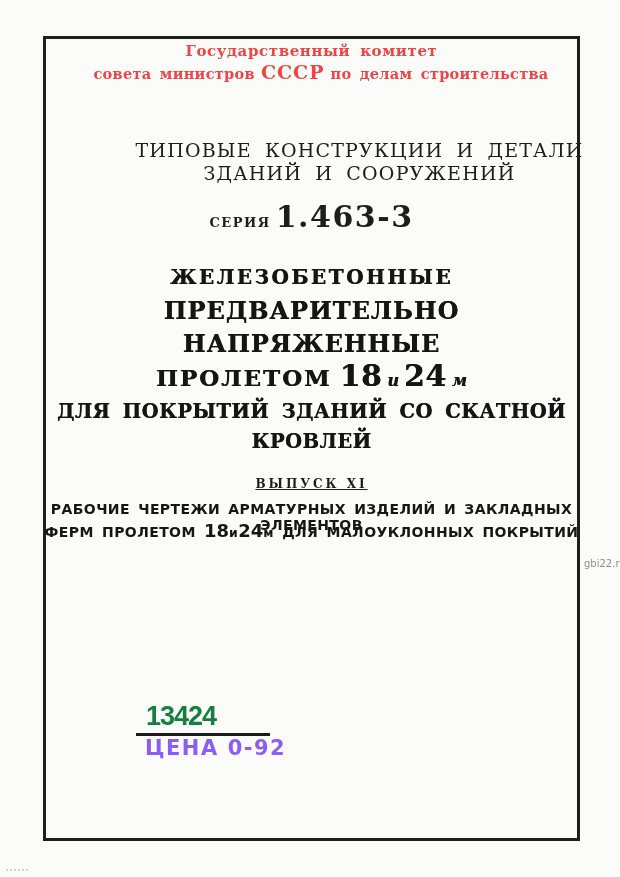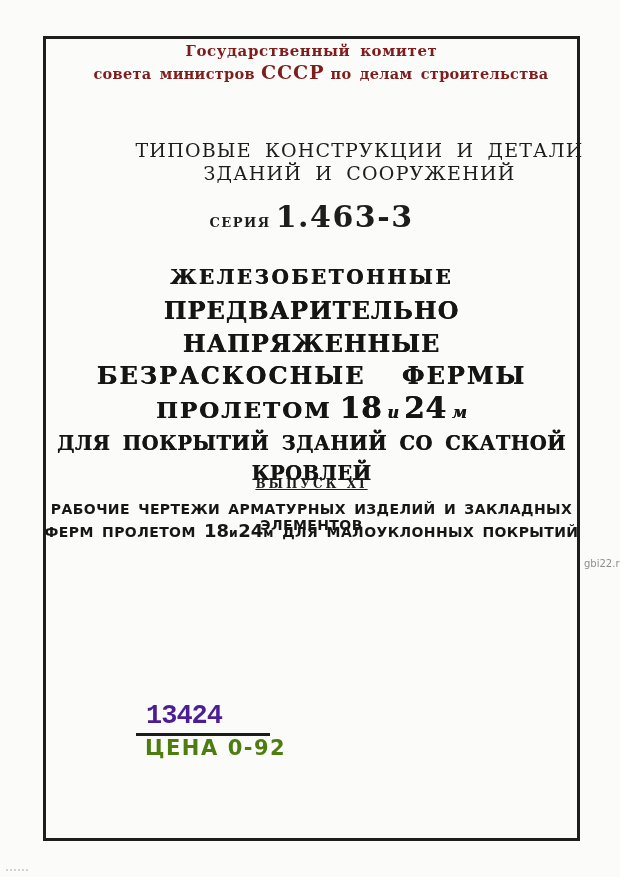--- a/index.html
+++ b/index.html
@@ -20,21 +20,21 @@
     border: 3px solid #1e1e1c;
   }
 
   .center {
     position: absolute;
     left: 43px; width: 537px;
     text-align: center;
   }
 
   
-  .authority { top: 42px; font-weight: bold; color: #7f1d1d; }
+  .authority { top: 42px; font-weight: bold; color: #ef4444; }
   .auth-1 { font-size: 15px; letter-spacing: 0.6px; word-spacing: 4px; }
   .auth-2 { font-size: 14.5px; margin-top: 1px; letter-spacing: 0.3px; word-spacing: 3px; margin-left: 19px; }
   .auth-acr { font-size: 19px; margin: 0 6px; letter-spacing: 1px; }
 
   
   .category { top: 139px; font-weight: normal; margin-left: 48px; }
   .cat-line { font-size: 19px; letter-spacing: 1.2px; word-spacing: 6px; line-height: 23px; }
 
   
   .series { top: 199px; }
@@ -74,38 +74,38 @@
     left: 584px; top: 558px;
     font-family: "DejaVu Sans", "Liberation Sans", sans-serif;
     font-size: 10px;
     color: #8e8e8c;
   }
 
   
   .stamp-code {
     position: absolute;
     left: 146px; top: 701px;
-    font-family: Liberation Mono, monospace;
+    font-family: Liberation Sans, sans-serif;
     font-size: 27px; font-weight: bold;
     letter-spacing: -1px;
-    color: #4c1d95;
+    color: #15803d;
   }
   .stamp-rule {
     position: absolute;
     left: 136px; top: 733px;
     width: 134px; height: 2.5px;
     background: #1c1c1a;
   }
   .stamp-price {
     position: absolute;
     left: 145px; top: 736px;
     font-family: "DejaVu Sans", "Liberation Sans", sans-serif;
     font-size: 21px; font-weight: bold;
     letter-spacing: 1.5px;
-    color: #4d7c0f;
+    color: #8b5cf6;
   }
   .stamp-price .price-value { margin-left: 9px; }
 
   
   .artifact {
     position: absolute;
     left: 6px; top: 869px;
     width: 22px; height: 0;
     border-top: 2px dotted #c8c8c4;
     opacity: 0.8;
@@ -126,21 +126,20 @@
   <div class="center category">
     <div class="cat-line">ТИПОВЫЕ КОНСТРУКЦИИ И ДЕТАЛИ</div>
     <div class="cat-line">ЗДАНИЙ И СООРУЖЕНИЙ</div>
   </div>
 
   <div class="center series"><span class="series-label">СЕРИЯ</span><span class="series-number">1.463-3</span></div>
 
   <div class="center main-title">
     <div class="t1">ЖЕЛЕЗОБЕТОННЫЕ</div>
     <div class="t2">ПРЕДВАРИТЕЛЬНО НАПРЯЖЕННЫЕ</div>
-    <div class="t3">БЕЗРАСКОСНЫЕ ФЕРМЫ</div>
     <div class="t4"><span>ПРОЛЕТОМ</span><span class="t4-num gap-m">18</span><span class="t4-small gap-s">и</span><span class="t4-num gap-s">24</span><span class="t4-small gap-s">м</span></div>
     <div class="t5">ДЛЯ ПОКРЫТИЙ ЗДАНИЙ СО СКАТНОЙ КРОВЛЕЙ</div>
   </div>
 
   <div class="center issue-heading">ВЫПУСК XI</div>
 
   <div class="center issue-line issue-1">РАБОЧИЕ ЧЕРТЕЖИ АРМАТУРНЫХ ИЗДЕЛИЙ И ЗАКЛАДНЫХ ЭЛЕМЕНТОВ</div>
 
   <div class="center issue-line issue-2"><span>ФЕРМ ПРОЛЕТОМ</span> <span class="iss-num">18</span><span class="iss-unit">и</span><span class="iss-num">24</span><span class="iss-unit">м</span> <span>ДЛЯ МАЛОУКЛОННЫХ ПОКРЫТИЙ</span></div>
 

